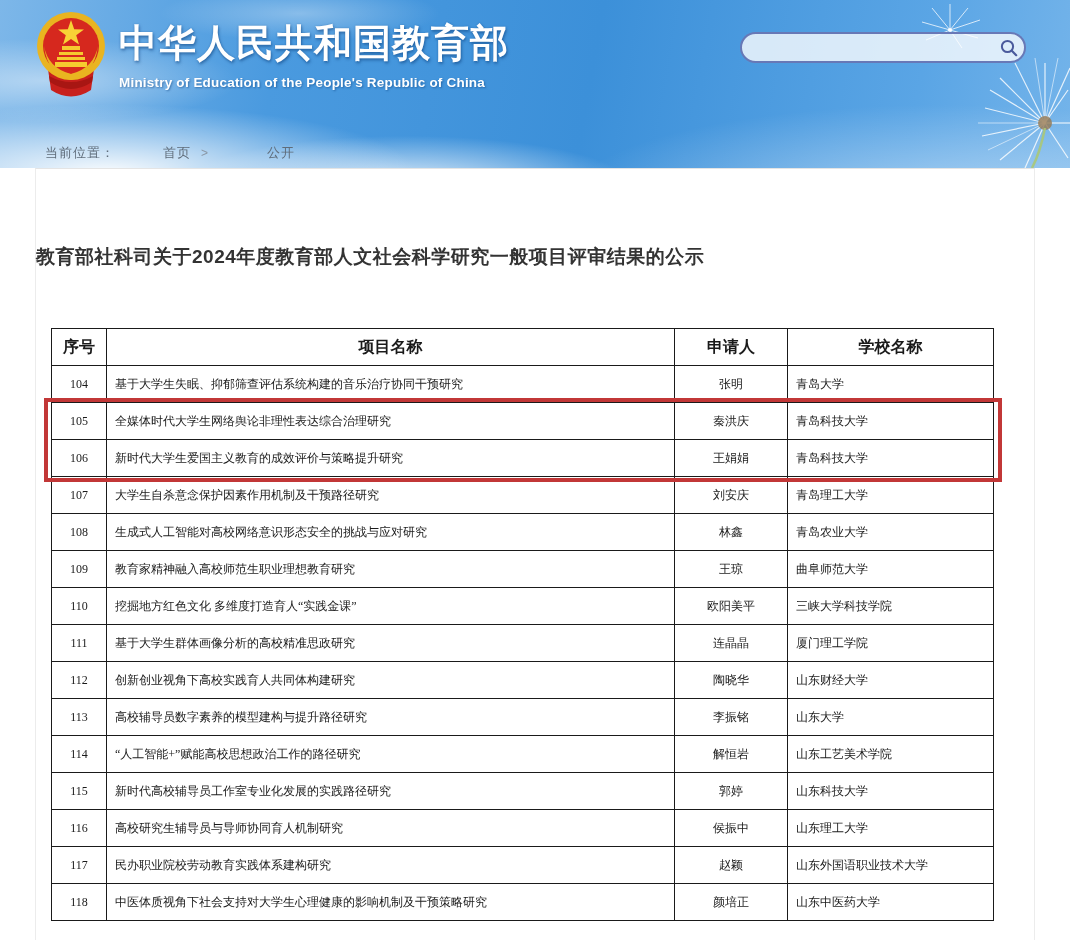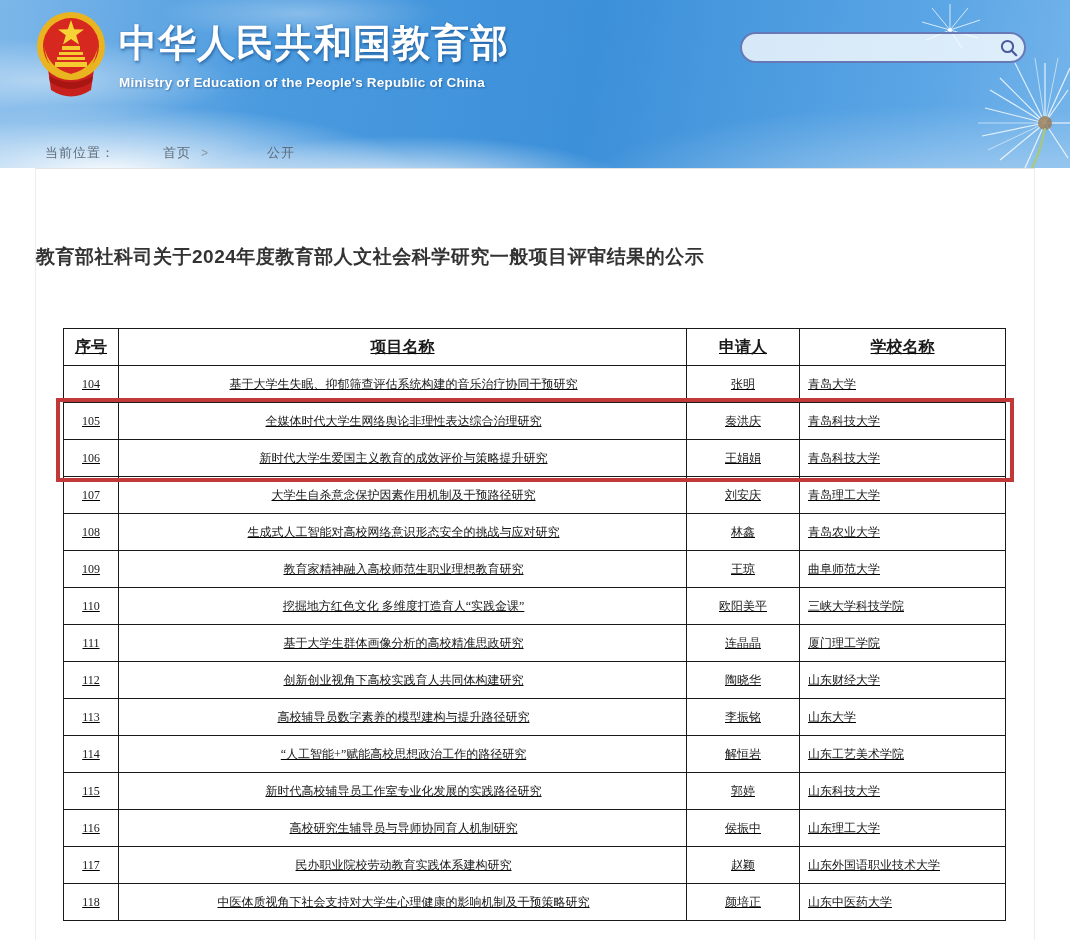--- a/index.html
+++ b/index.html
@@ -49,33 +49,33 @@
   
   .content{
     margin:0 35px; width:1000px; min-height:772px; background:#fff;
     border-left:1px solid #ececec; border-right:1px solid #ececec; border-top:1px solid #e4e4e4;
     padding-top:74px;
   }
   .doc-title{
     font-size:19px; line-height:28px; font-weight:bold; color:#333;
     letter-spacing:.5px; font-family:"Liberation Sans", sans-serif;
   }
-  .table-wrap{ position:relative; margin:57px 0 0 27px; width:942px;text-decoration:underline; }
+  .table-wrap{ position:relative; margin:57px 0 0 15px; width:942px; }
 
   table.results{
     border-collapse:collapse; width:942px; table-layout:fixed;
     font-family:"Liberation Serif","DejaVu Serif",serif; color:#1a1a1a;
   }
   table.results th, table.results td{
     border:1px solid #1a1a1a; vertical-align:middle;
   }
   table.results th{ height:37px; font-size:16px; font-weight:bold; text-align:center; }
   table.results td{ height:37px; font-size:12px; }
   td.cell-num{ text-align:center; font-size:15px; font-family:"Liberation Serif","DejaVu Serif",serif; }
-  td.cell-project{ text-align:center; padding:0 6px 0 8px; }
+  td.cell-project{ text-align:left; padding:0 6px 0 8px; }
   td.cell-applicant{ text-align:center; }
   td.cell-school{ text-align:left; padding:0 6px 0 8px; }
 
   .highlight-box{
     position:absolute; left:-7px; top:70px; width:958px; height:84px;
     border:4px solid var(--hl-color, #c23737); pointer-events:none;
   }
 </style>
 </head>
 <body>

